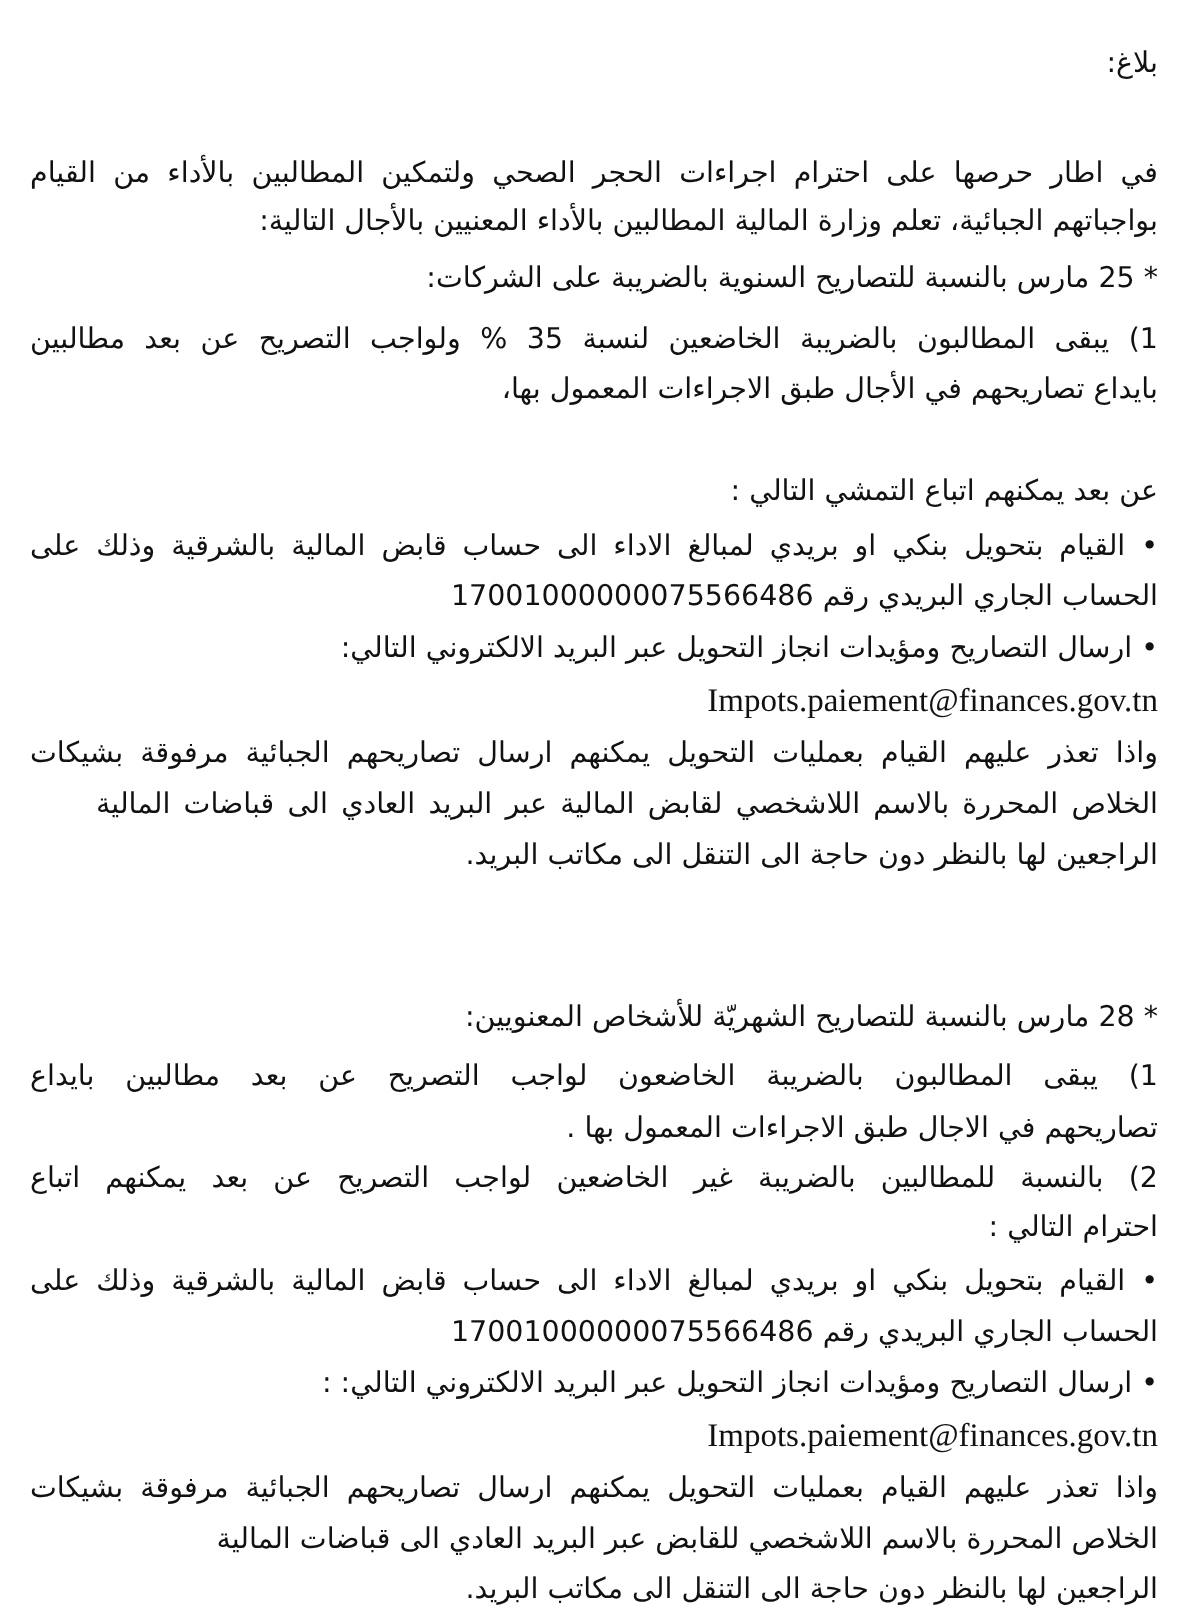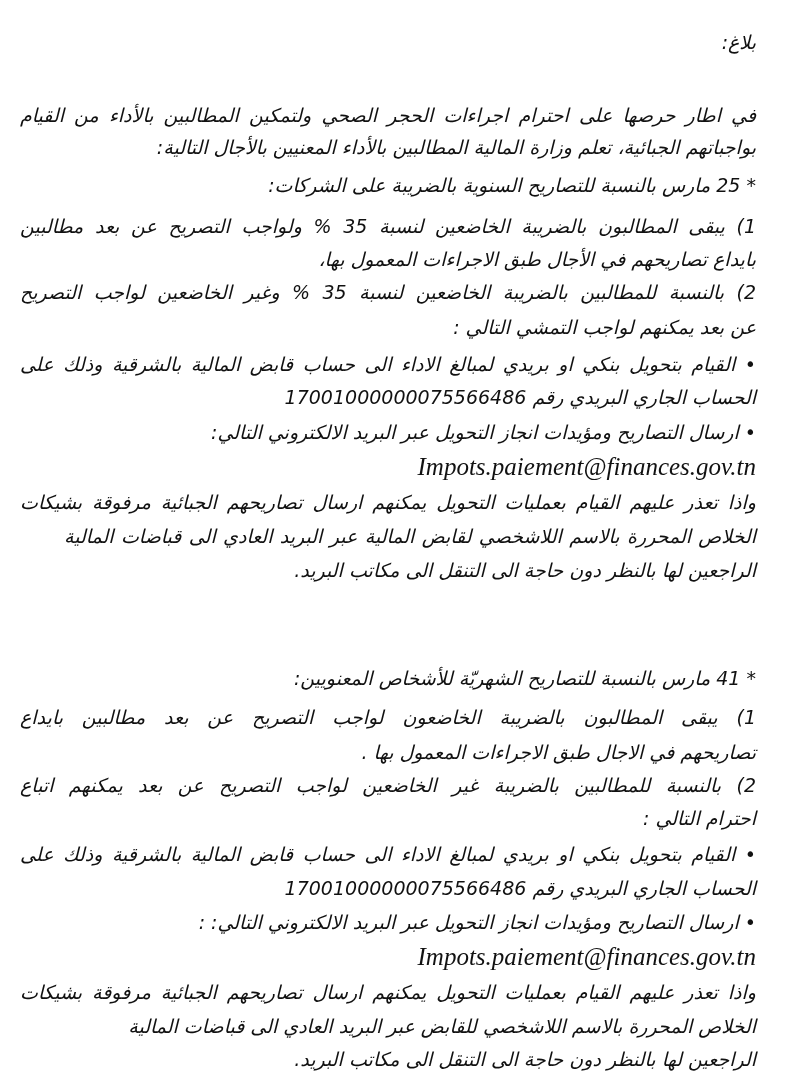--- a/index.html
+++ b/index.html
@@ -6,55 +6,54 @@
   body {
     width: 790px; height: 1082px; overflow: hidden;
     font-family: "DejaVu Sans", "Liberation Sans", sans-serif;
     color: #111111;
   }
   .page {
     position: relative; width: 790px; height: 1082px;
     direction: rtl;
   }
   .ln {
-    position: absolute; right: 34px; left: 20px;
+    position: absolute; right: 18px; left: 20px;
     font-size: 19px; line-height: 24px; white-space: nowrap;
-    text-align: right; unicode-bidi: plaintext; font-style: italic;
+    text-align: right; unicode-bidi: plaintext;
   }
   .ln.just { text-align: justify; text-align-last: justify; }
   .title { font-size: 19px; }
-  .mono { font-family: "Liberation Serif", "DejaVu Serif", serif; font-size: 25px; }
+  .mono { font-family: "Liberation Serif", "DejaVu Serif", serif; font-size: 22px; }
 </style>
 </head>
 <body>
 
 <div class="page">
   <div class="ln title" style="top:30px;">بلاغ:</div>
 
   <div class="ln" style="top:135px;">بواجباتهم الجبائية، تعلم وزارة المالية المطالبين بالأداء المعنيين بالأجال التالية:</div>
   <div class="ln just" style="top:103px;">في اطار حرصها على احترام اجراءات الحجر الصحي ولتمكين المطالبين بالأداء من القيام</div>
 
   <div class="ln" style="top:173px;">* 25 مارس بالنسبة للتصاريح السنوية بالضريبة على الشركات:</div>
 
   <div class="ln just" style="top:214px;">1) يبقى المطالبون بالضريبة الخاضعين لنسبة 35 % ولواجب التصريح عن بعد مطالبين</div>
   <div class="ln" style="top:247px;">بايداع تصاريحهم في الأجال طبق الاجراءات المعمول بها،</div>
-  <div class="ln just" style="top:280px;">2) بالنسبة للمطالبين بالضريبة الخاضعين لنسبة 35 % وغير الخاضعين لواجب التصريح</div>
-  <div class="ln" style="top:315px;">عن بعد يمكنهم لواجب التمشي التالي :</div>
+  <div class="ln" style="top:315px;">عن بعد يمكنهم اتباع التمشي التالي :</div>
 
   <div class="ln just" style="top:352px;">• القيام بتحويل بنكي او بريدي لمبالغ الاداء الى حساب قابض المالية بالشرقية وذلك على</div>
   <div class="ln" style="top:385px;">الحساب الجاري البريدي رقم 17001000000075566486</div>
   <div class="ln" style="top:420px;">• ارسال التصاريح ومؤيدات انجاز التحويل عبر البريد الالكتروني التالي:</div>
   <div class="ln mono" style="top:455px; direction:ltr; text-align:right;">Impots.paiement@finances.gov.tn</div>
 
   <div class="ln just" style="top:490px;">واذا تعذر عليهم القيام بعمليات التحويل يمكنهم ارسال تصاريحهم الجبائية مرفوقة بشيكات</div>
   <div class="ln just" style="top:524px;margin-left:44px;">الخلاص المحررة بالاسم اللاشخصي لقابض المالية عبر البريد العادي الى قباضات المالية</div>
   <div class="ln" style="top:558px;">الراجعين لها بالنظر دون حاجة الى التنقل الى مكاتب البريد.</div>
 
 
-  <div class="ln" style="top:666px;">* 41 مارس بالنسبة للتصاريح الشهريّة للأشخاص المعنويين:</div>
+  <div class="ln" style="top:666px;">* 28 مارس بالنسبة للتصاريح الشهريّة للأشخاص المعنويين:</div>
 
   <div class="ln just" style="top:705px;">1) يبقى المطالبون بالضريبة الخاضعون لواجب التصريح عن بعد مطالبين بايداع</div>
   <div class="ln" style="top:740px;">تصاريحهم في الاجال طبق الاجراءات المعمول بها .</div>
   <div class="ln just" style="top:773px;">2) بالنسبة للمطالبين بالضريبة غير الخاضعين لواجب التصريح عن بعد يمكنهم اتباع</div>
   <div class="ln" style="top:806px;">احترام التالي :</div>
 
   <div class="ln just" style="top:842px;">• القيام بتحويل بنكي او بريدي لمبالغ الاداء الى حساب قابض المالية بالشرقية وذلك على</div>
   <div class="ln" style="top:876px;">الحساب الجاري البريدي رقم 17001000000075566486</div>
   <div class="ln" style="top:910px;">• ارسال التصاريح ومؤيدات انجاز التحويل عبر البريد الالكتروني التالي: :</div>
   <div class="ln mono" style="top:945px; direction:ltr; text-align:right;">Impots.paiement@finances.gov.tn</div>

